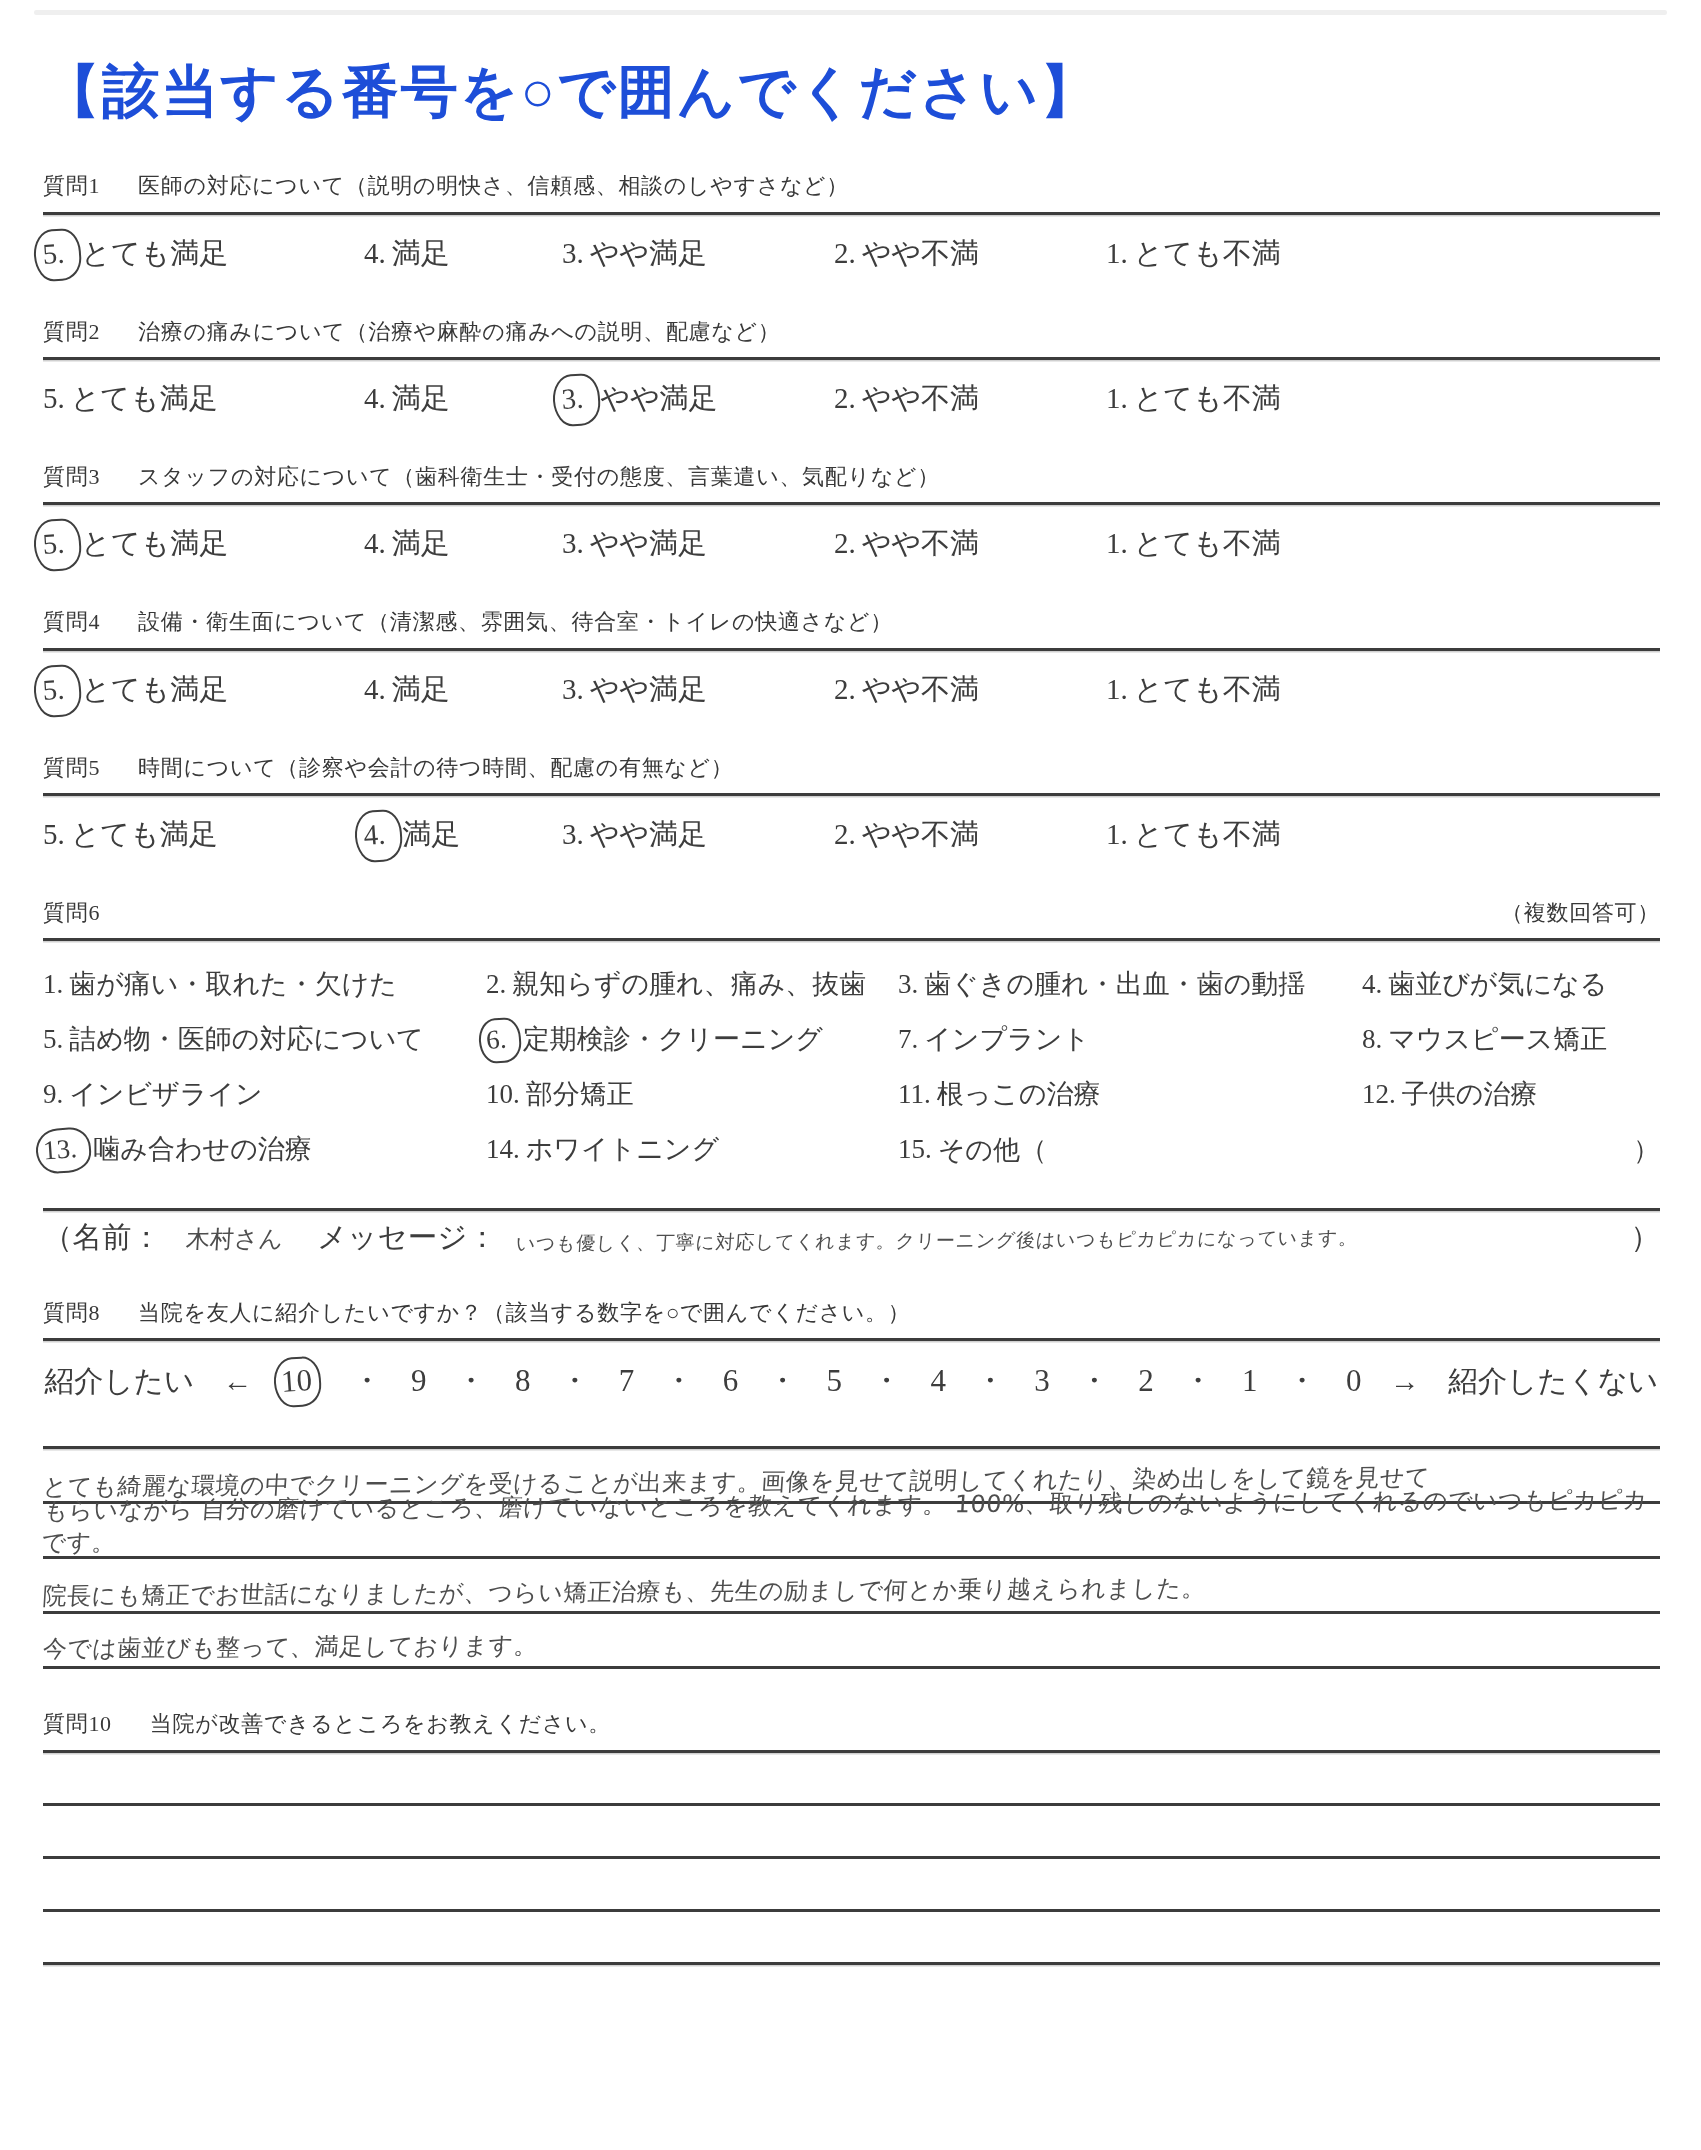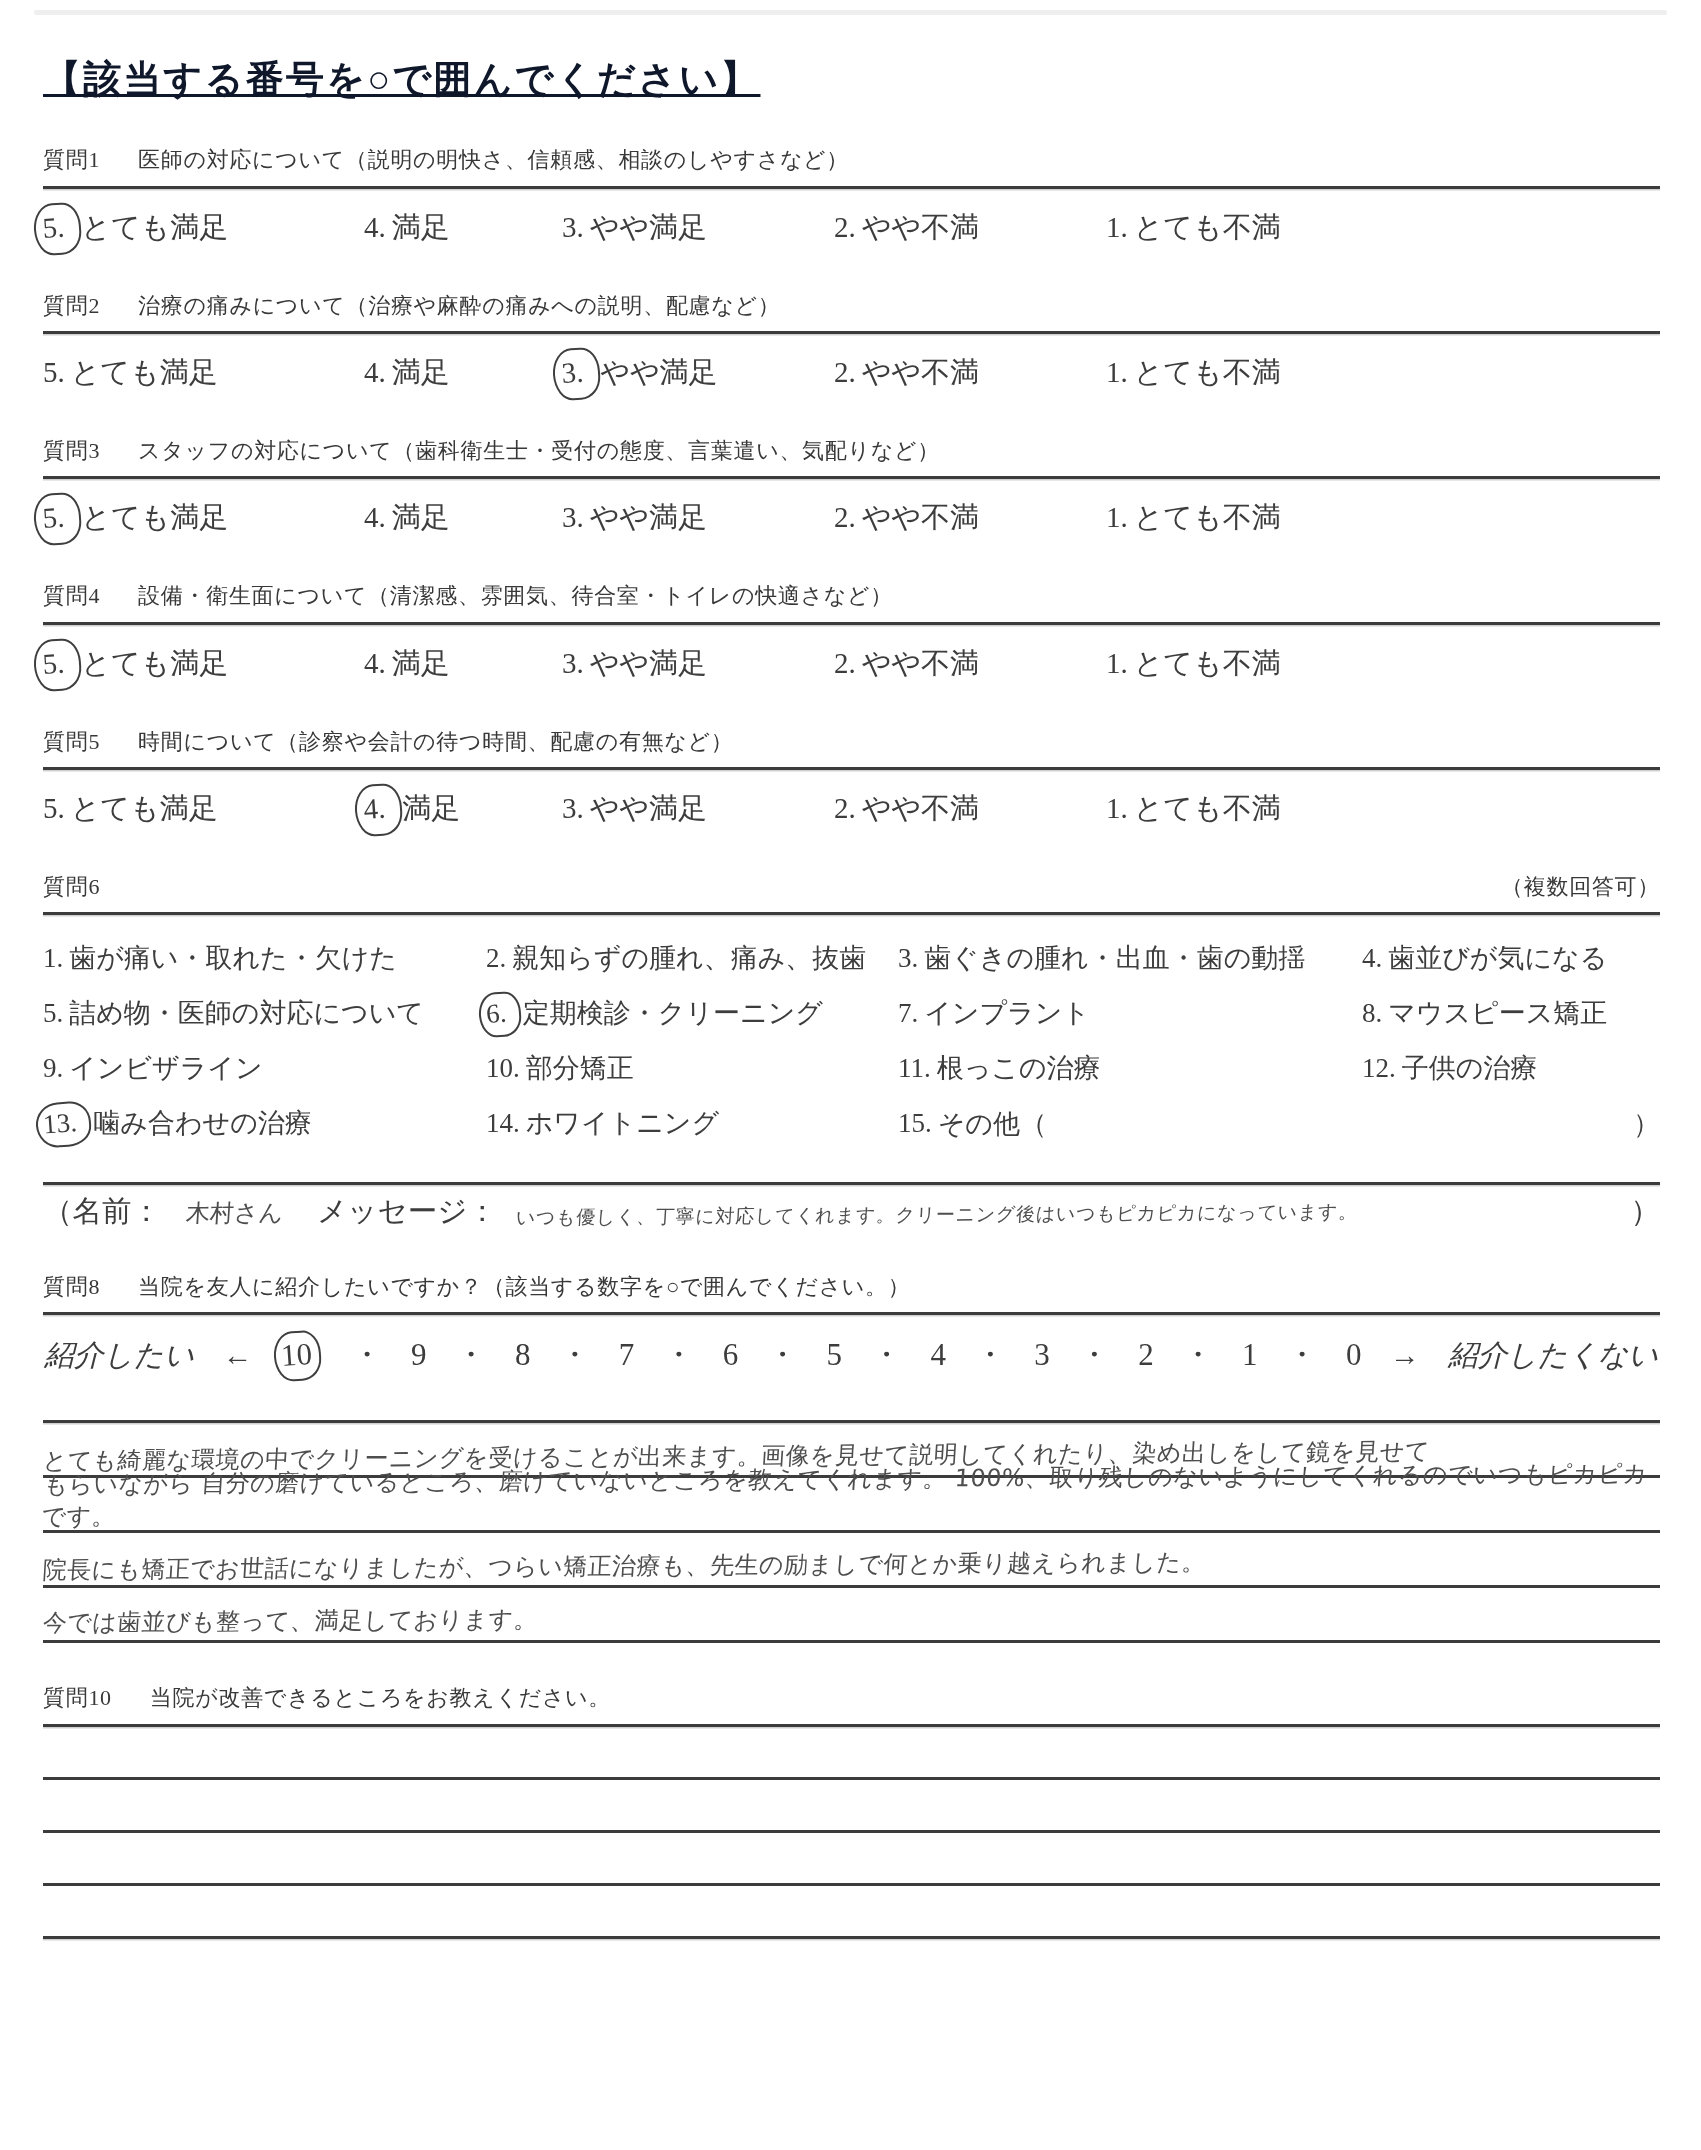--- a/index.html
+++ b/index.html
@@ -6,21 +6,21 @@
   body{
     width:1701px;height:2151px;overflow:hidden;
     font-family:"Liberation Serif","DejaVu Serif",serif;
     color:#343434;
     -webkit-font-smoothing:antialiased;
   }
   .scan-edge{height:4.4px;width:96%;margin:10.3px auto 0;background:#efefef;border-radius:2.2px;}
   .page{padding:20.7px 41px 29.5px 43px;}
 
   .form-title{
-    font-size:38px;font-weight:bold;letter-spacing:2.2px;margin:19px 0 7.4px;color:#0f172a;text-decoration:underline;
+    font-size:57px;font-weight:bold;letter-spacing:2.2px;margin:19px 0 7.4px;color:#1d4ed8;
   }
 
   .q{margin-top:40px;}
   .q-head{font-size:22px;letter-spacing:0.7px;display:flex;align-items:baseline;color:#383838;}
   .q-no{margin-right:22px;white-space:nowrap;}
   .q-title{flex:1 1 auto;margin-left:16px;}
   .q-note{margin-left:auto;white-space:nowrap;}
   .rule{height:3px;background:#3c3c3c;margin-top:10.3px;box-shadow:0 1.5px 0 rgba(120,120,120,.35);}
 
   .likert{display:flex;align-items:baseline;font-size:29px;padding:19px 0 3px;color:#3d3d3d;}
@@ -47,21 +47,21 @@
   .m-item .num{margin-right:5.9px;}
   .m-item.other{white-space:nowrap;align-items:center;}
   .paren-close{margin-left:auto;}
 
   .nm-line{display:flex;align-items:baseline;font-size:29.5px;padding-top:7px;color:#3d3d3d;}
   .hand{font-family:"DejaVu Sans","Liberation Sans",sans-serif;color:#4e4e4e;display:inline-block;transform:skewX(-4deg) rotate(-0.4deg);}
   .hand.name{font-size:24px;margin:0 34px 0 25px;}
   .hand.msg{font-size:19px;margin-left:19px;letter-spacing:0.7px;}
 
   .nps{display:flex;align-items:baseline;justify-content:space-between;font-size:31px;padding:19px 1.5px 4.4px;color:#3d3d3d;}
-  .nps .lbl{font-size:29.5px;white-space:nowrap;font-style:italic;}
+  .nps .lbl{font-size:29.5px;white-space:nowrap;}
   .nps .arrow{font-size:29.5px;}
 
   .ans-line{border-bottom:3px solid #3c3c3c;height:49px;display:flex;align-items:flex-end;padding-bottom:3px;}
   .ans-line .hand{font-size:24px;letter-spacing:0.4px;}
   .blank-line{border-bottom:3px solid #3c3c3c;height:50px;}
   .blank-line:last-child{box-shadow:0 1.5px 0 rgba(120,120,120,.35);}
 </style>
 </head>
 <body>
 

